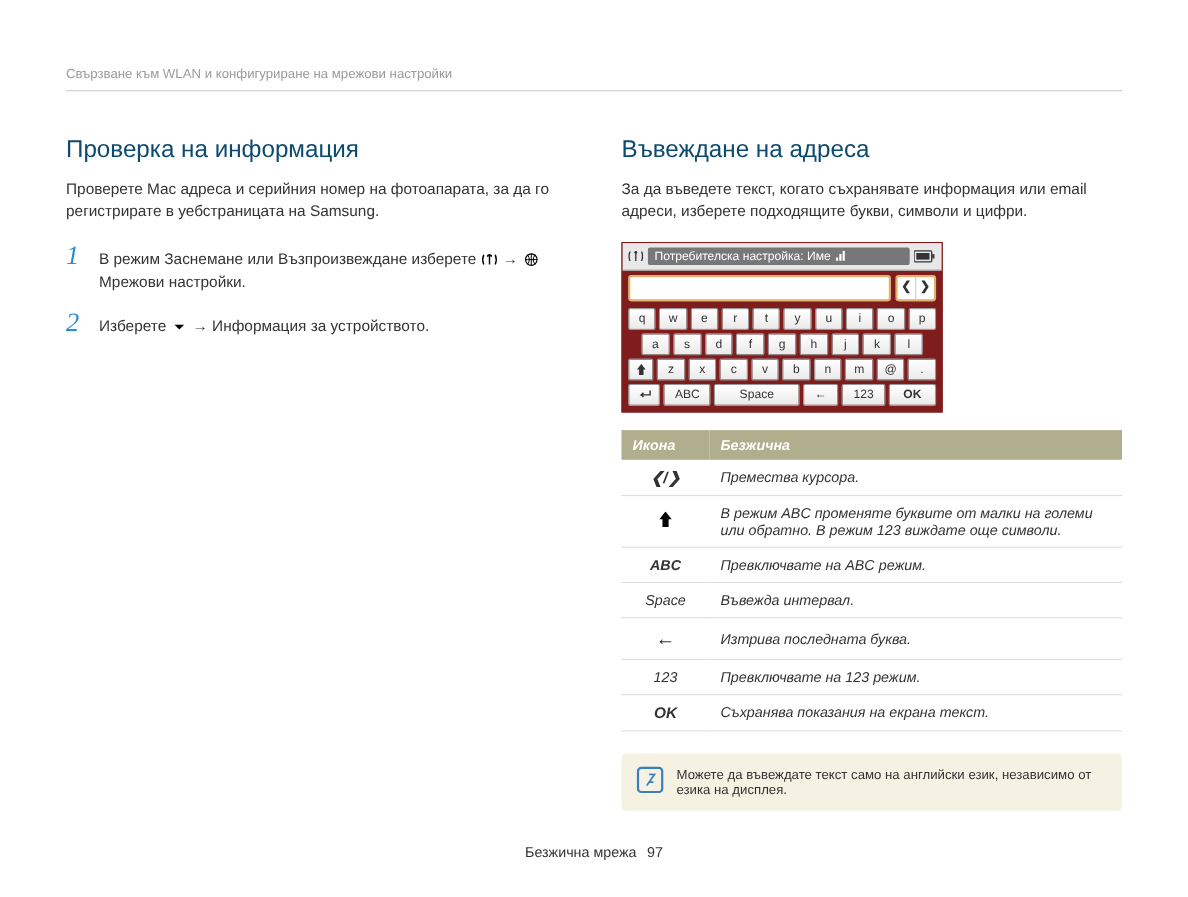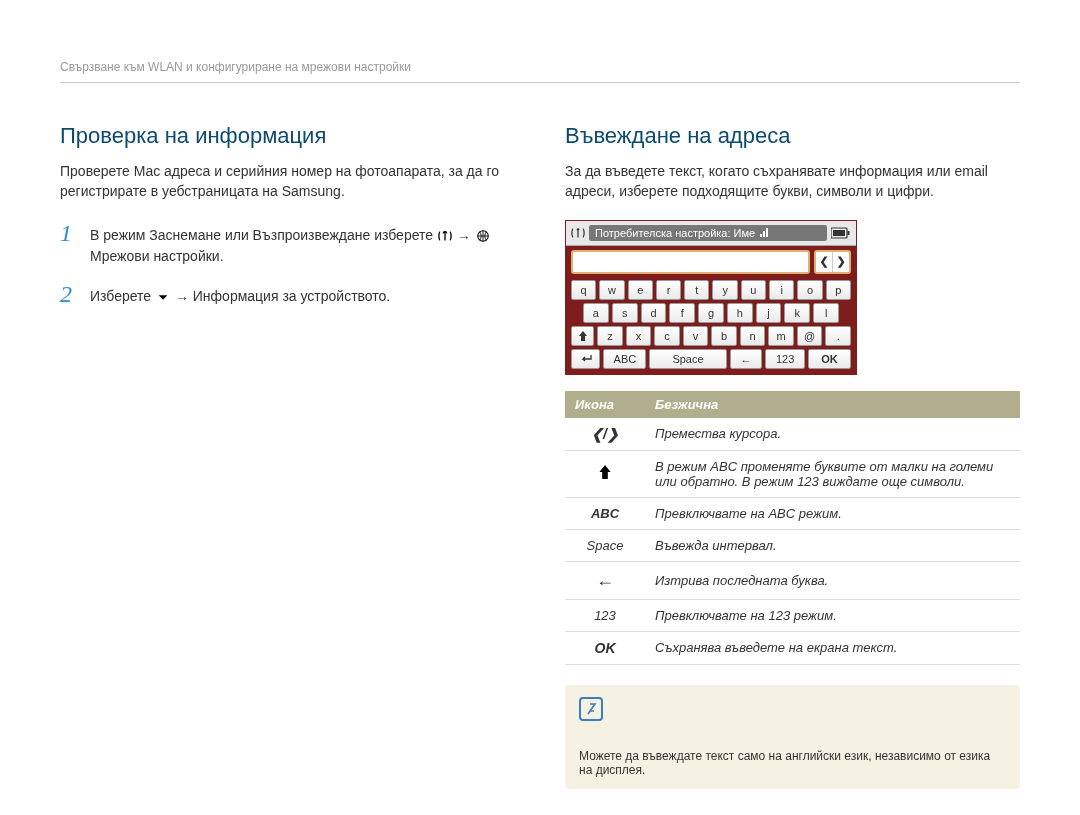--- a/index.html
+++ b/index.html
@@ -174,24 +174,23 @@
     text-align: center;
     width: 60px;
     font-weight: bold;
     font-size: 14px;
   }
   .note-box {
     background: #f5f1e3;
     border-radius: 4px;
     padding: 12px 14px;
     display: flex;
-    gap: 28px;
+    gap: 12px;
     font-size: 12px;
     align-items: flex-start;
-    flex-direction: column;
   }
   .note-icon {
     flex-shrink: 0;
     width: 20px;
     height: 20px;
     border: 2px solid #3a7fbd;
     border-radius: 4px;
     color: #3a7fbd;
     display: flex;
     align-items: center;
@@ -363,21 +362,21 @@
           <tr>
             <td class="icon-cell" style="font-size:18px">←</td>
             <td>Изтрива последната буква.</td>
           </tr>
           <tr>
             <td class="icon-cell" style="font-size:13px;font-weight:normal">123</td>
             <td>Превключвате на 123 режим.</td>
           </tr>
           <tr>
             <td class="icon-cell">OK</td>
-            <td>Съхранява въведете на екрана текст.</td>
+            <td>Съхранява показания на екрана текст.</td>
           </tr>
         </tbody>
       </table>
 
       <div class="note-box">
         <div class="note-icon">
           <svg width="12" height="12" viewBox="0 0 12 12">
               <path d="M5 1 L10 1 L3 11 M5 8 L9 8" stroke="#3a7fbd" stroke-width="1.6" fill="none"></path>
             </svg>
         </div>

